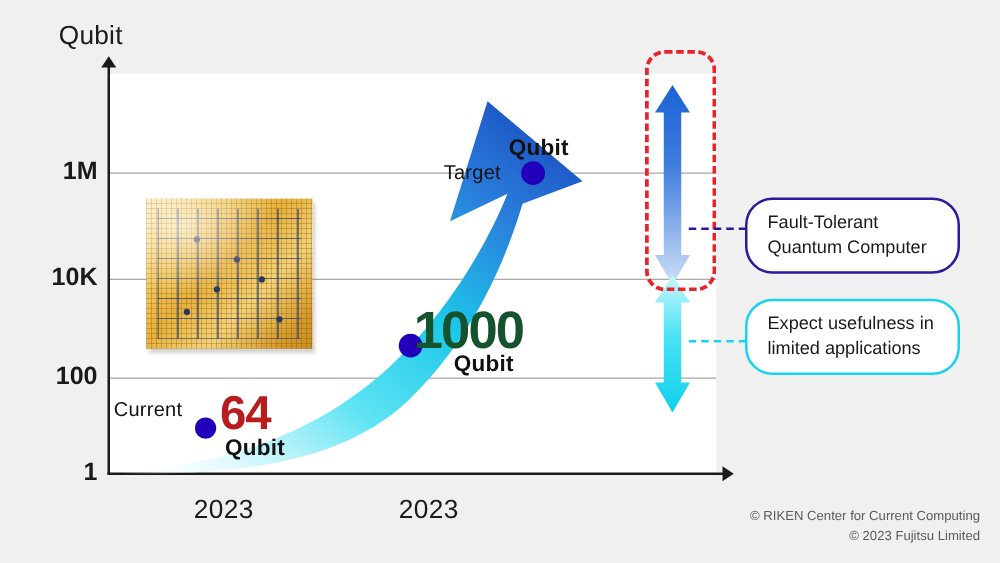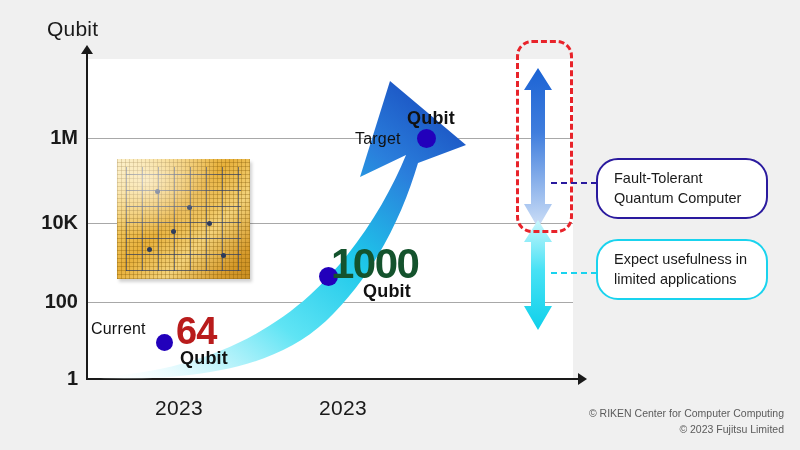--- a/index.html
+++ b/index.html
@@ -389,17 +389,17 @@
 
   <div class="conn conn-ftqc"></div>
   <div class="conn conn-expect"></div>
 
   <div class="callout callout-ftqc">Fault-Tolerant
 Quantum Computer</div>
   <div class="callout callout-expect">Expect usefulness in
 limited applications</div>
 
   <div class="credits">
-    <div>© RIKEN Center for Computer Computing</div>
+    <div>© RIKEN Center for Current Computing</div>
     <div>© 2023 Fujitsu Limited</div>
   </div>
 
 </div>
 
 </body></html>

